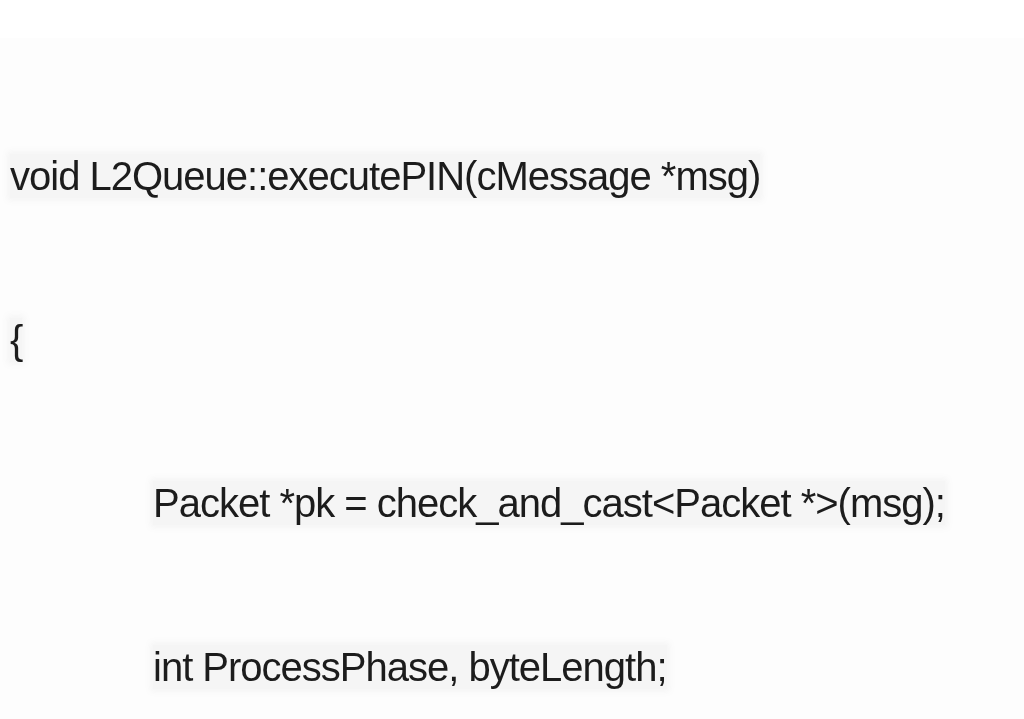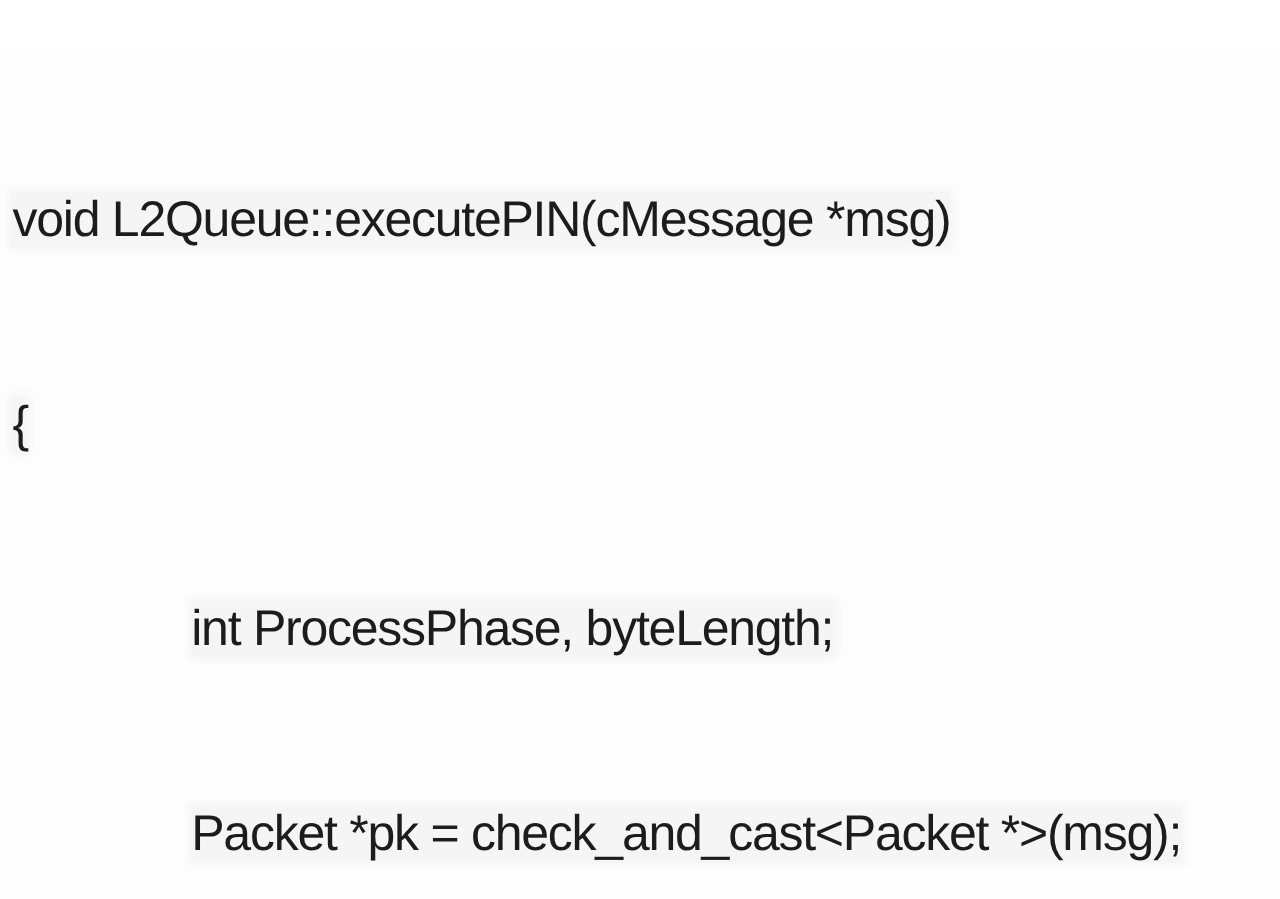--- a/index.html
+++ b/index.html
@@ -39,22 +39,22 @@
     padding-left: 143px;
   }
 </style>
 </head>
 <body>
 
 <div class="page">
   <div class="code-listing">
     <div class="code-line"><span class="code-text">void L2Queue::executePIN(cMessage *msg)</span></div>
     <div class="code-line"><span class="code-text">{</span></div>
+    <div class="code-line indented"><span class="code-text">Packet *pk = check_and_cast&lt;Packet *&gt;(msg);</span></div>
     <div class="code-line indented"><span class="code-text">int ProcessPhase, byteLength;</span></div>
-    <div class="code-line indented"><span class="code-text">Packet *pk = check_and_cast&lt;Packet *&gt;(msg);</span></div>
     
     
     
     
     
     
     
     
     
   </div>

